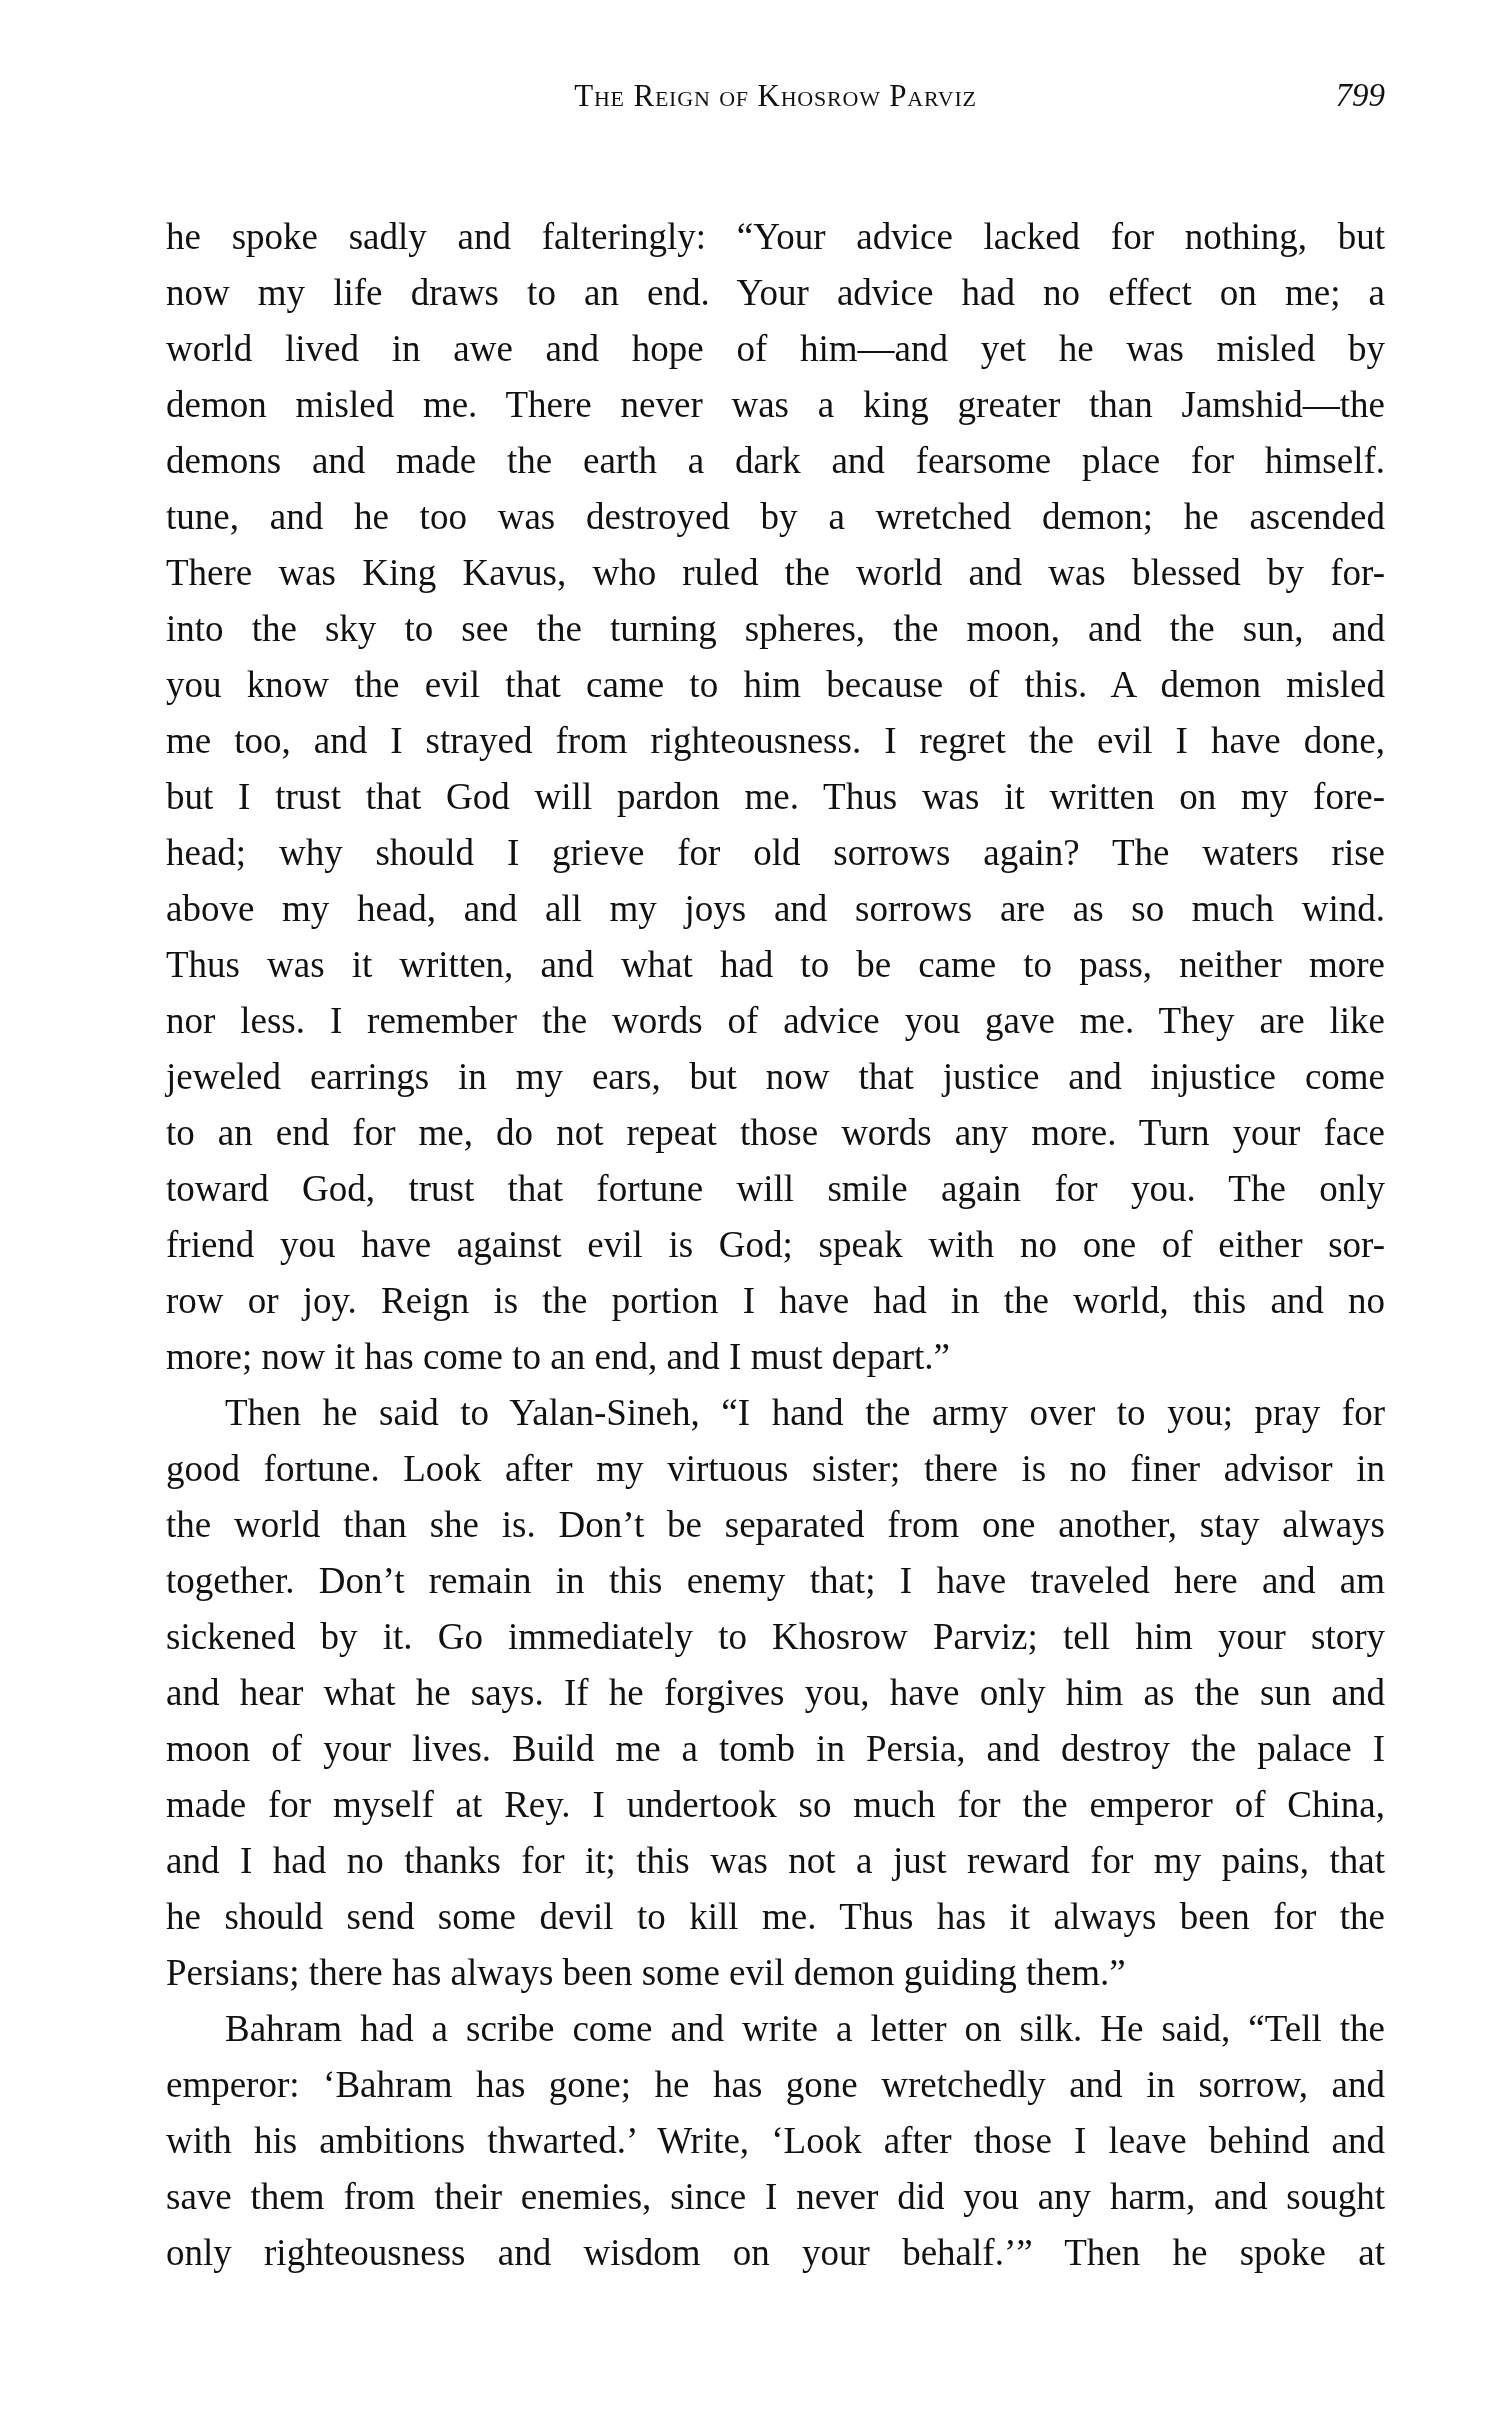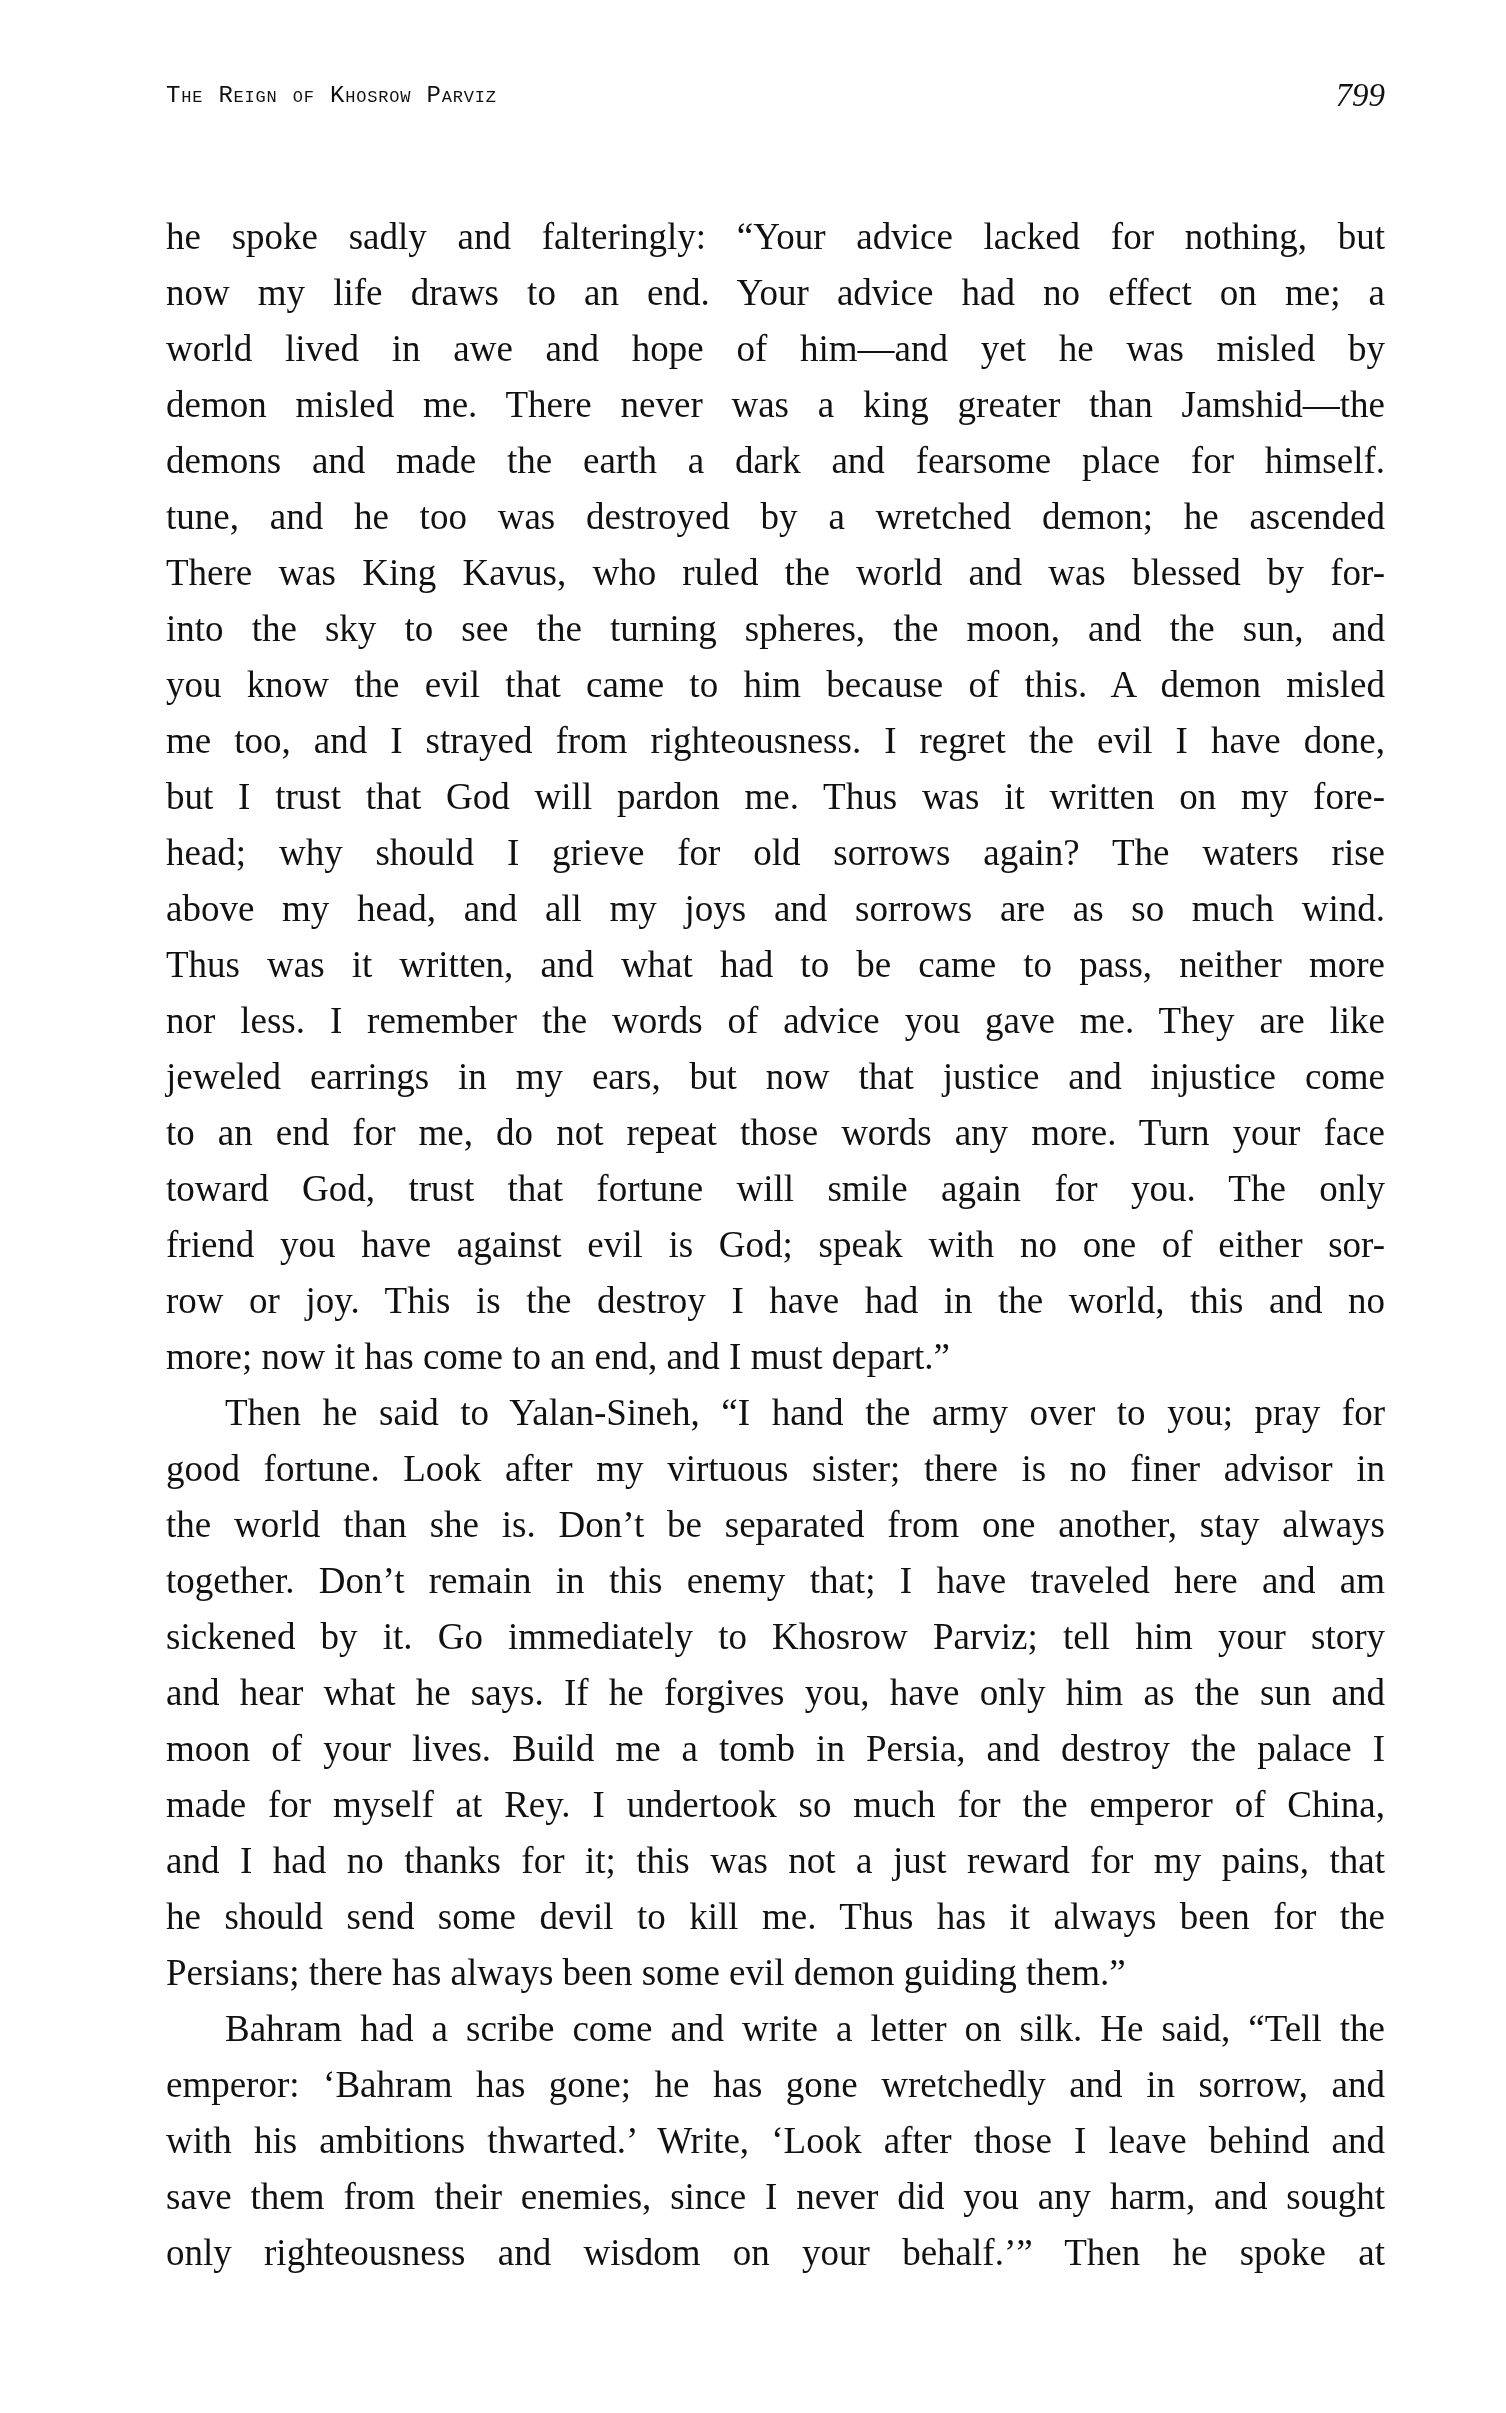--- a/index.html
+++ b/index.html
@@ -20,26 +20,25 @@
     top: 72px;
     left: 166px;
     width: 1219px;
     height: 47px;
   }
   .running-title {
     position: absolute;
     left: 0;
     right: 0;
     top: 0;
-    text-align: left;
-    font-size: 24px;
+    text-align: center;
+    font-size: 31px;
     font-variant: small-caps;
     letter-spacing: 0.8px;
     line-height: 47px;
-    font-family: Liberation Mono, monospace;
   }
   .page-number {
     position: absolute;
     right: 0;
     top: 0;
     font-size: 33px;
     font-style: italic;
     line-height: 47px;
     margin-left: 22px;
   }
@@ -88,21 +87,21 @@
     <div class="line">me too, and I strayed from righteousness. I regret the evil I have done,</div>
     <div class="line">but I trust that God will pardon me. Thus was it written on my fore-</div>
     <div class="line">head; why should I grieve for old sorrows again? The waters rise</div>
     <div class="line">above my head, and all my joys and sorrows are as so much wind.</div>
     <div class="line">Thus was it written, and what had to be came to pass, neither more</div>
     <div class="line">nor less. I remember the words of advice you gave me. They are like</div>
     <div class="line">jeweled earrings in my ears, but now that justice and injustice come</div>
     <div class="line">to an end for me, do not repeat those words any more. Turn your face</div>
     <div class="line">toward God, trust that fortune will smile again for you. The only</div>
     <div class="line">friend you have against evil is God; speak with no one of either sor-</div>
-    <div class="line">row or joy. This is the destroy I have had in the world, this and no</div>
+    <div class="line">row or joy. Reign is the portion I have had in the world, this and no</div>
     <div class="line last">more; now it has come to an end, and I must depart.”</div>
   </div>
 
   <div class="paragraph">
     <div class="line indent">Then he said to Yalan-Sineh, “I hand the army over to you; pray for</div>
     <div class="line">good fortune. Look after my virtuous sister; there is no finer advisor in</div>
     <div class="line">the world than she is. Don’t be separated from one another, stay always</div>
     <div class="line">together. Don’t remain in this enemy that; I have traveled here and am</div>
     <div class="line">sickened by it. Go immediately to Khosrow Parviz; tell him your story</div>
     <div class="line">and hear what he says. If he forgives you, have only him as the sun and</div>

